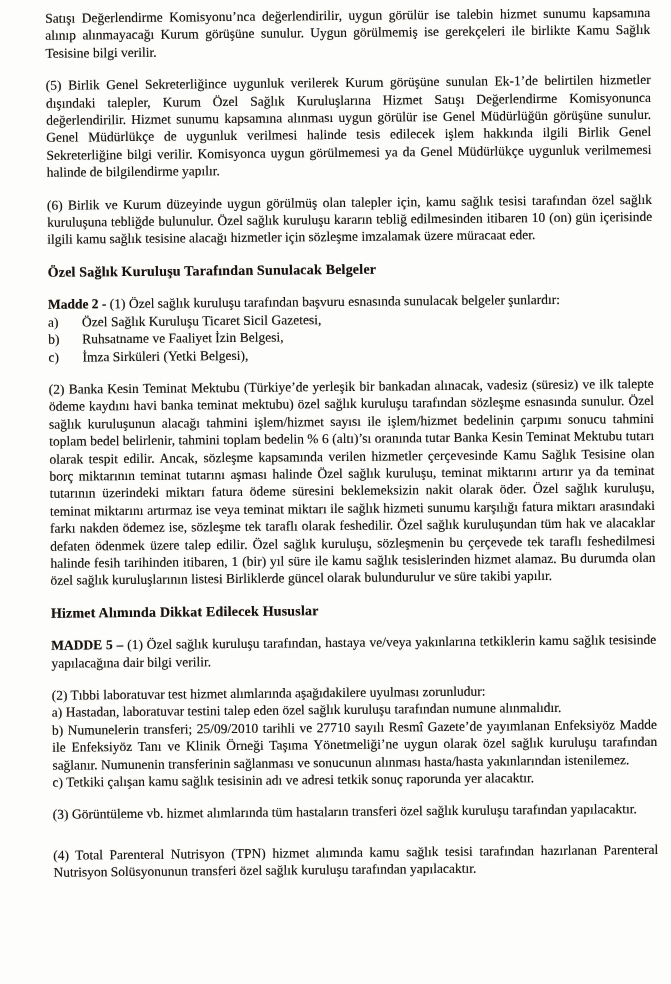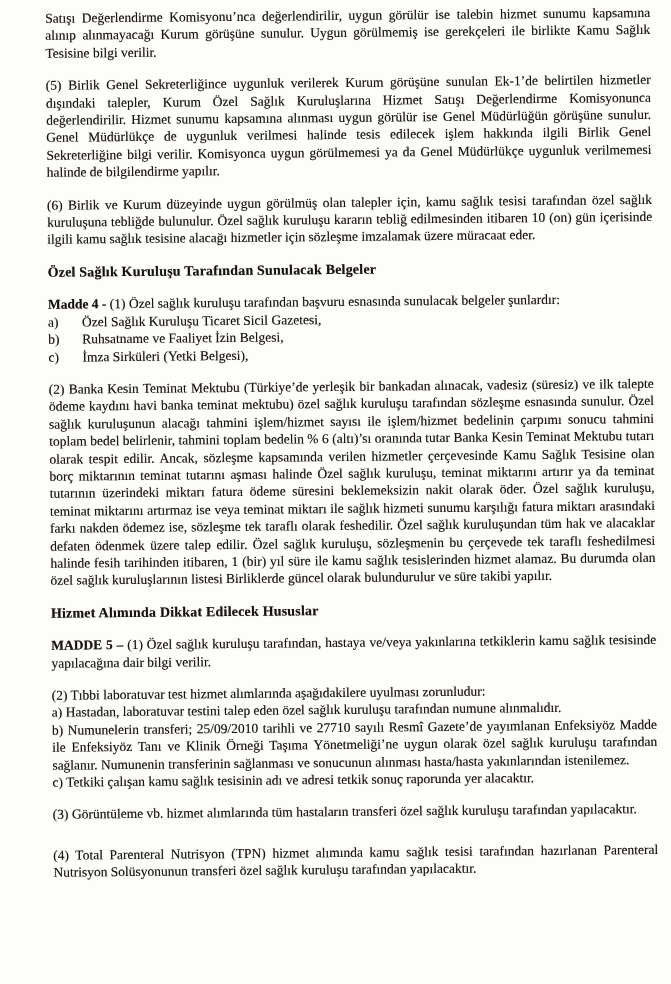--- a/index.html
+++ b/index.html
@@ -61,21 +61,21 @@
 </style>
 </head>
 <body>
 
 <div class="page">
   <div class="content">
       <p class="para" style="margin-bottom: 15px;">Satışı Değerlendirme Komisyonu’nca değerlendirilir, uygun görülür ise talebin hizmet sunumu kapsamına alınıp alınmayacağı Kurum görüşüne sunulur. Uygun görülmemiş ise gerekçeleri ile birlikte Kamu Sağlık Tesisine bilgi verilir.</p>
       <p class="para" style="margin-bottom: 15px;">(5) Birlik Genel Sekreterliğince uygunluk verilerek Kurum görüşüne sunulan Ek-1’de belirtilen hizmetler dışındaki talepler, Kurum Özel Sağlık Kuruluşlarına Hizmet Satışı Değerlendirme Komisyonunca değerlendirilir. Hizmet sunumu kapsamına alınması uygun görülür ise Genel Müdürlüğün görüşüne sunulur. Genel Müdürlükçe de uygunluk verilmesi halinde tesis edilecek işlem hakkında ilgili Birlik Genel Sekreterliğine bilgi verilir. Komisyonca uygun görülmemesi ya da Genel Müdürlükçe uygunluk verilmemesi halinde de bilgilendirme yapılır.</p>
       <p class="para" style="margin-bottom: 15px;">(6) Birlik ve Kurum düzeyinde uygun görülmüş olan talepler için, kamu sağlık tesisi tarafından özel sağlık kuruluşuna tebliğde bulunulur. Özel sağlık kuruluşu kararın tebliğ edilmesinden itibaren 10 (on) gün içerisinde ilgili kamu sağlık tesisine alacağı hizmetler için sözleşme imzalamak üzere müracaat eder.</p>
       <h2 class="heading" style="margin-bottom: 15px;">Özel Sağlık Kuruluşu Tarafından Sunulacak Belgeler</h2>
-      <p class="para"><span class="label">Madde 4 -</span> <span>(1) Özel sağlık kuruluşu tarafından başvuru esnasında sunulacak belgeler şunlardır:</span></p>
+      <p class="para"><span class="label">Madde 2 -</span> <span>(1) Özel sağlık kuruluşu tarafından başvuru esnasında sunulacak belgeler şunlardır:</span></p>
       <div class="list-item">
         <span class="marker">a)</span>
         <span class="item-text">Özel Sağlık Kuruluşu Ticaret Sicil Gazetesi,</span>
       </div>
       <div class="list-item">
         <span class="marker">b)</span>
         <span class="item-text">Ruhsatname ve Faaliyet İzin Belgesi,</span>
       </div>
       <div class="list-item" style="margin-bottom: 15px;">
         <span class="marker">c)</span>

